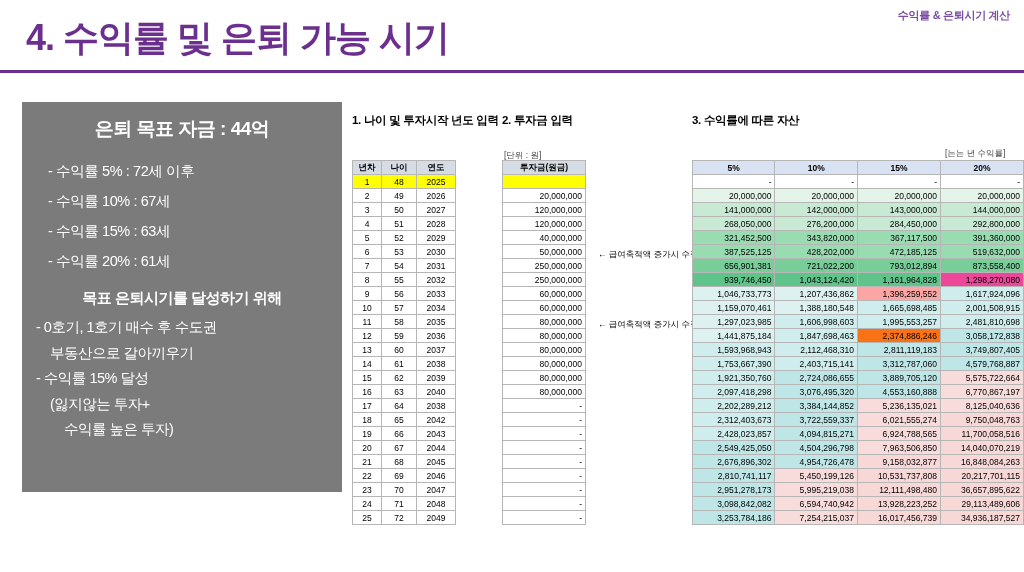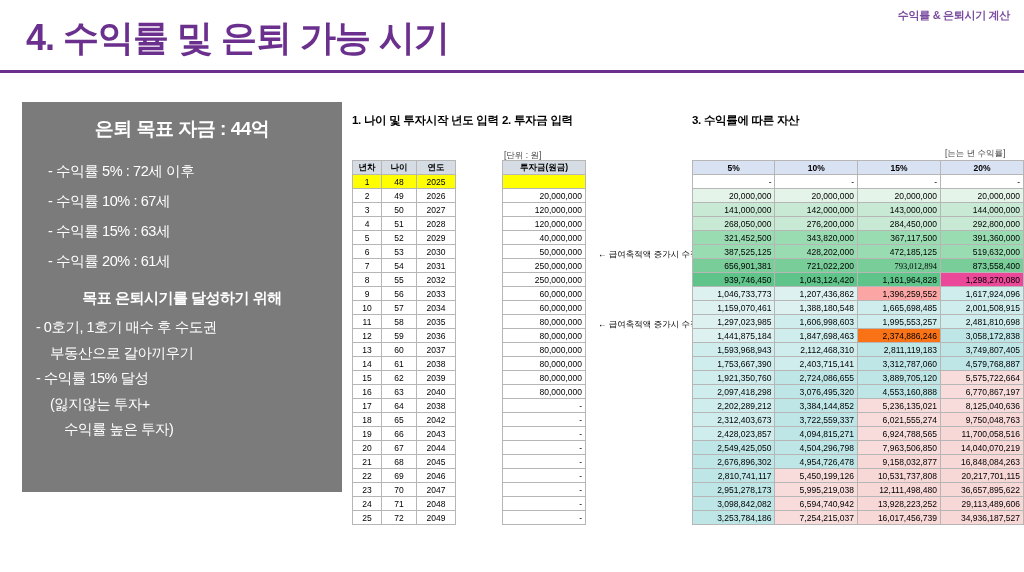--- a/index.html
+++ b/index.html
@@ -379,21 +379,21 @@
       </tr>
       <tr>
         <td style="background: rgb(154, 220, 178);">387,525,125</td>
         <td style="background: rgb(154, 220, 178);">428,202,000</td>
         <td style="background: rgb(154, 220, 178);">472,185,125</td>
         <td style="background: rgb(154, 220, 178);">519,632,000</td>
       </tr>
       <tr>
         <td style="background: rgb(120, 205, 153);">656,901,381</td>
         <td style="background: rgb(120, 205, 153);">721,022,200</td>
-        <td style="background: rgb(120, 205, 153); font-family: Liberation Serif, serif;">793,012,894</td>
+        <td style="background: rgb(120, 205, 153);">793,012,894</td>
         <td style="background: rgb(120, 205, 153);">873,558,400</td>
       </tr>
       <tr>
         <td style="background: rgb(95, 196, 138);">939,746,450</td>
         <td style="background: rgb(95, 196, 138);">1,043,124,420</td>
         <td style="background: rgb(95, 196, 138);">1,161,964,828</td>
         <td style="background: #ec4899;">1,298,270,080</td>
       </tr>
       <tr>
         <td style="background: rgb(221, 241, 241);">1,046,733,773</td>

